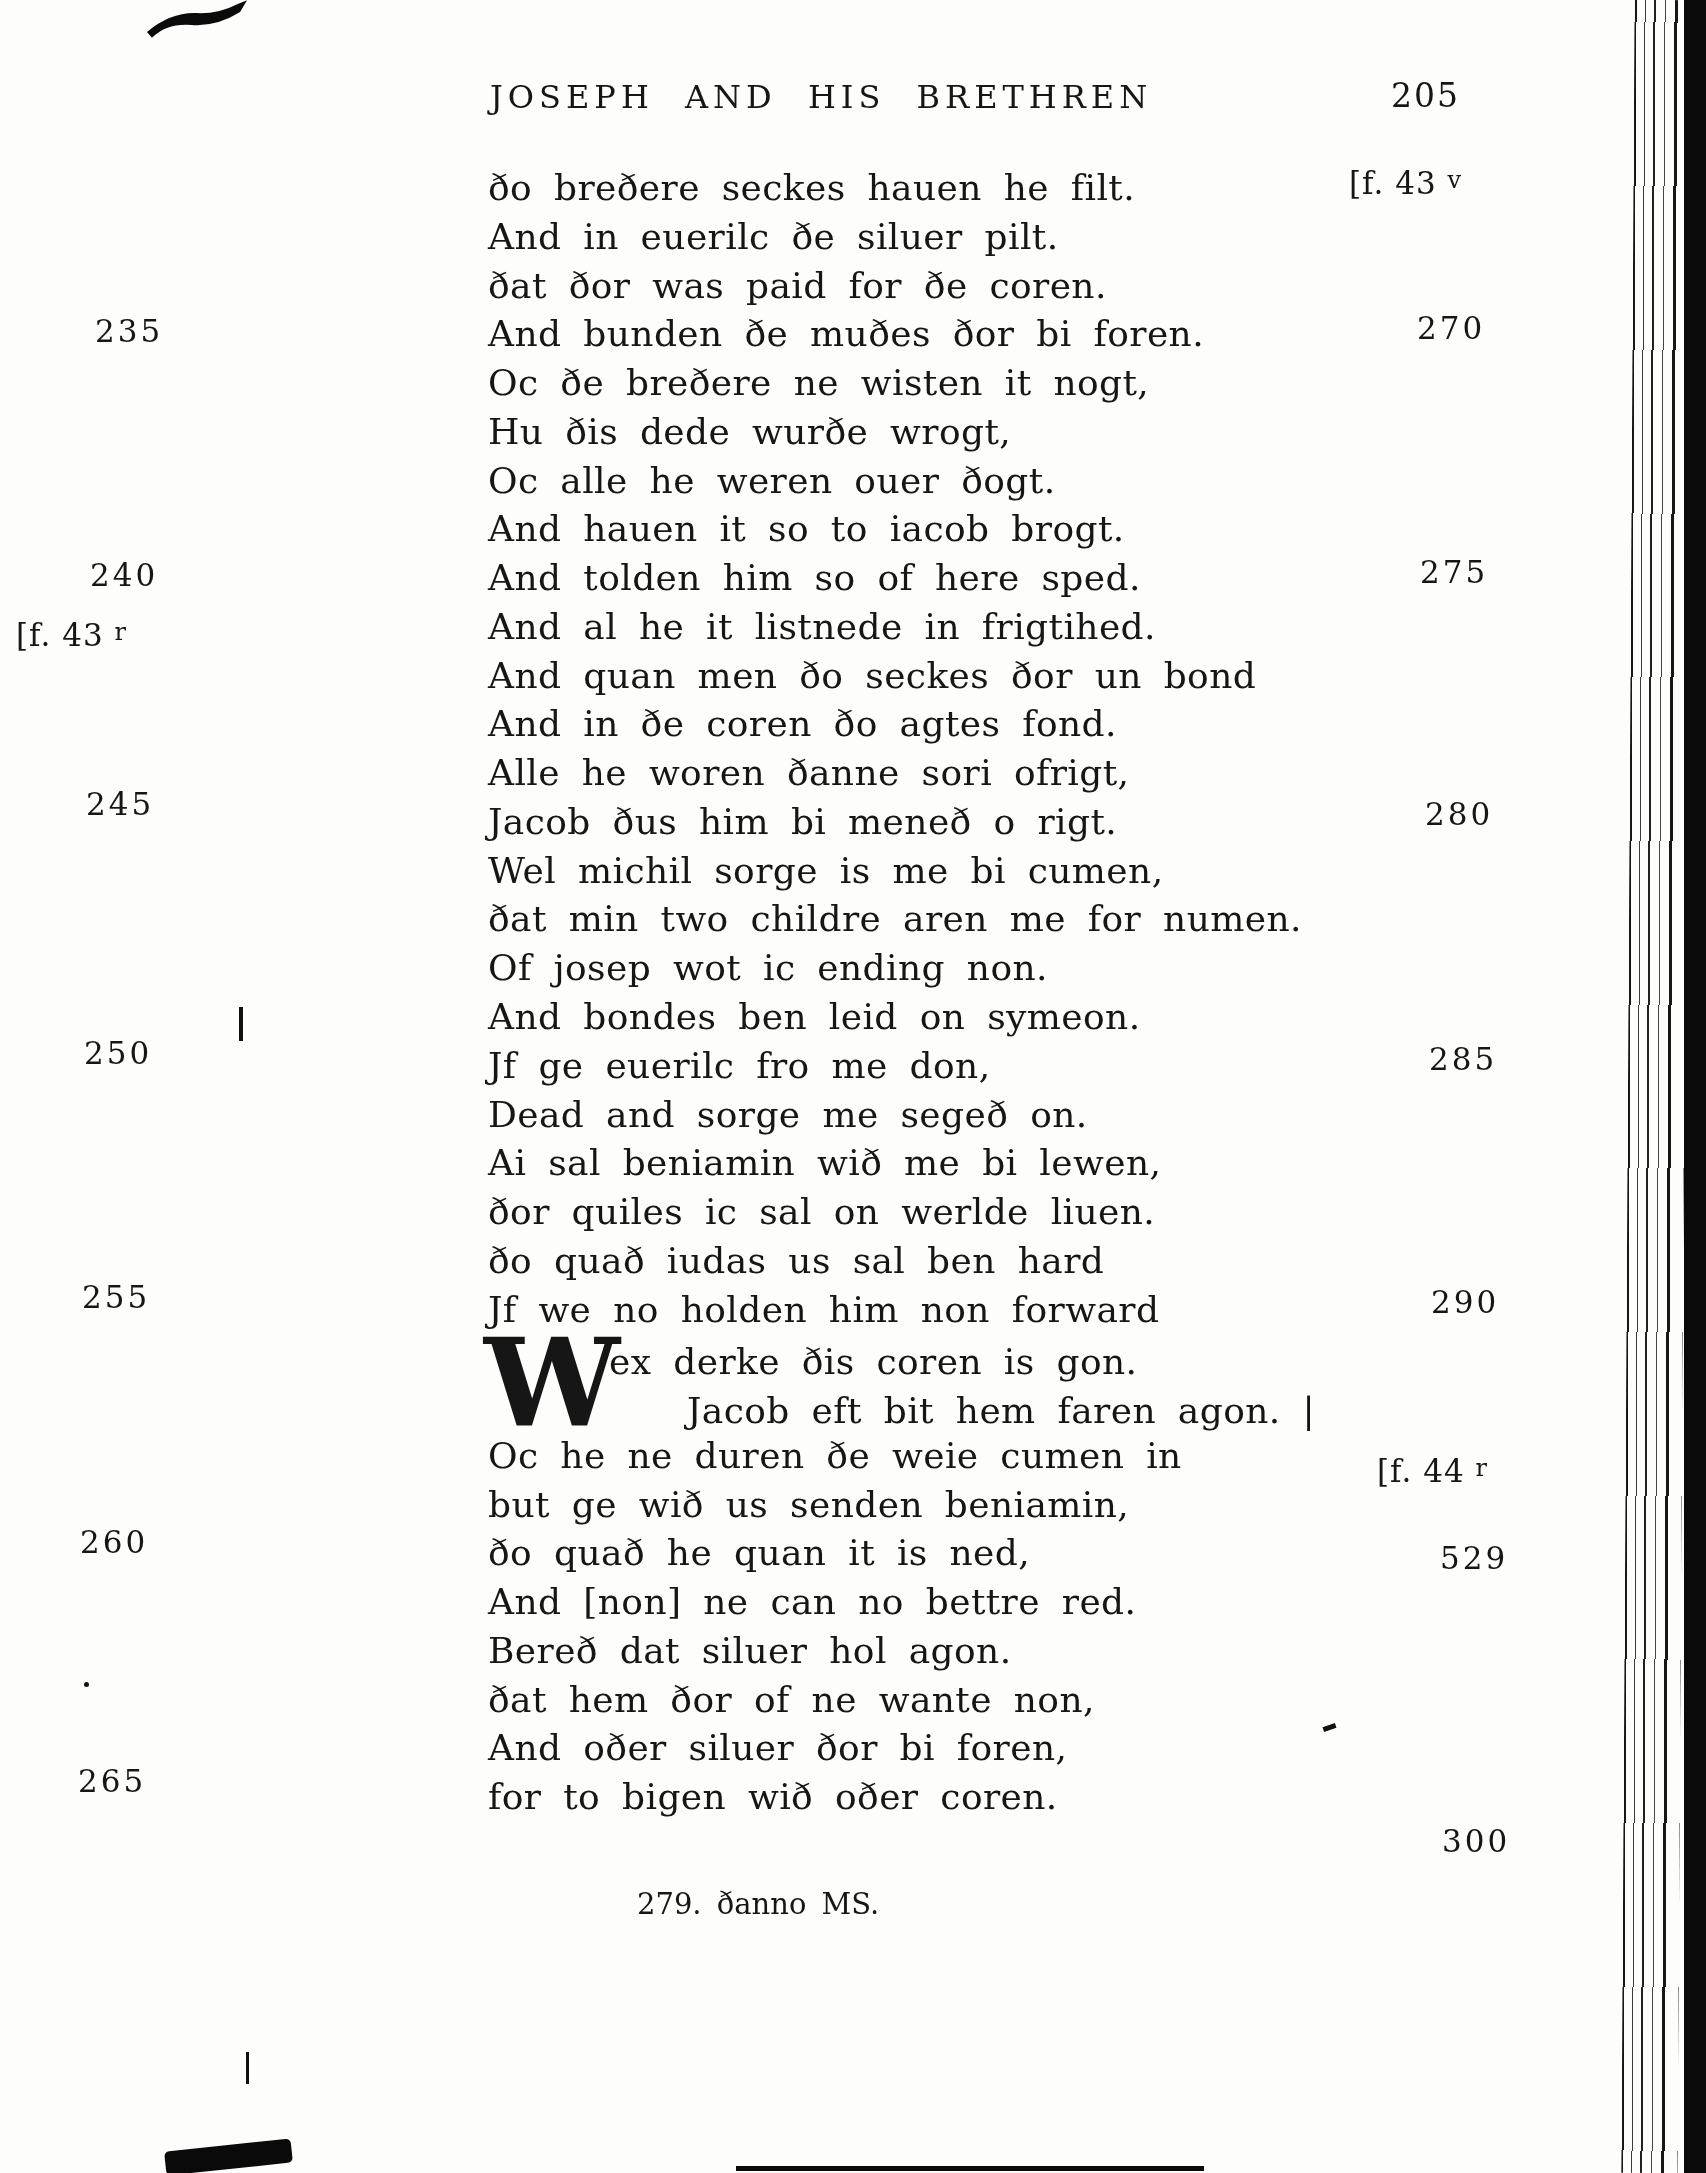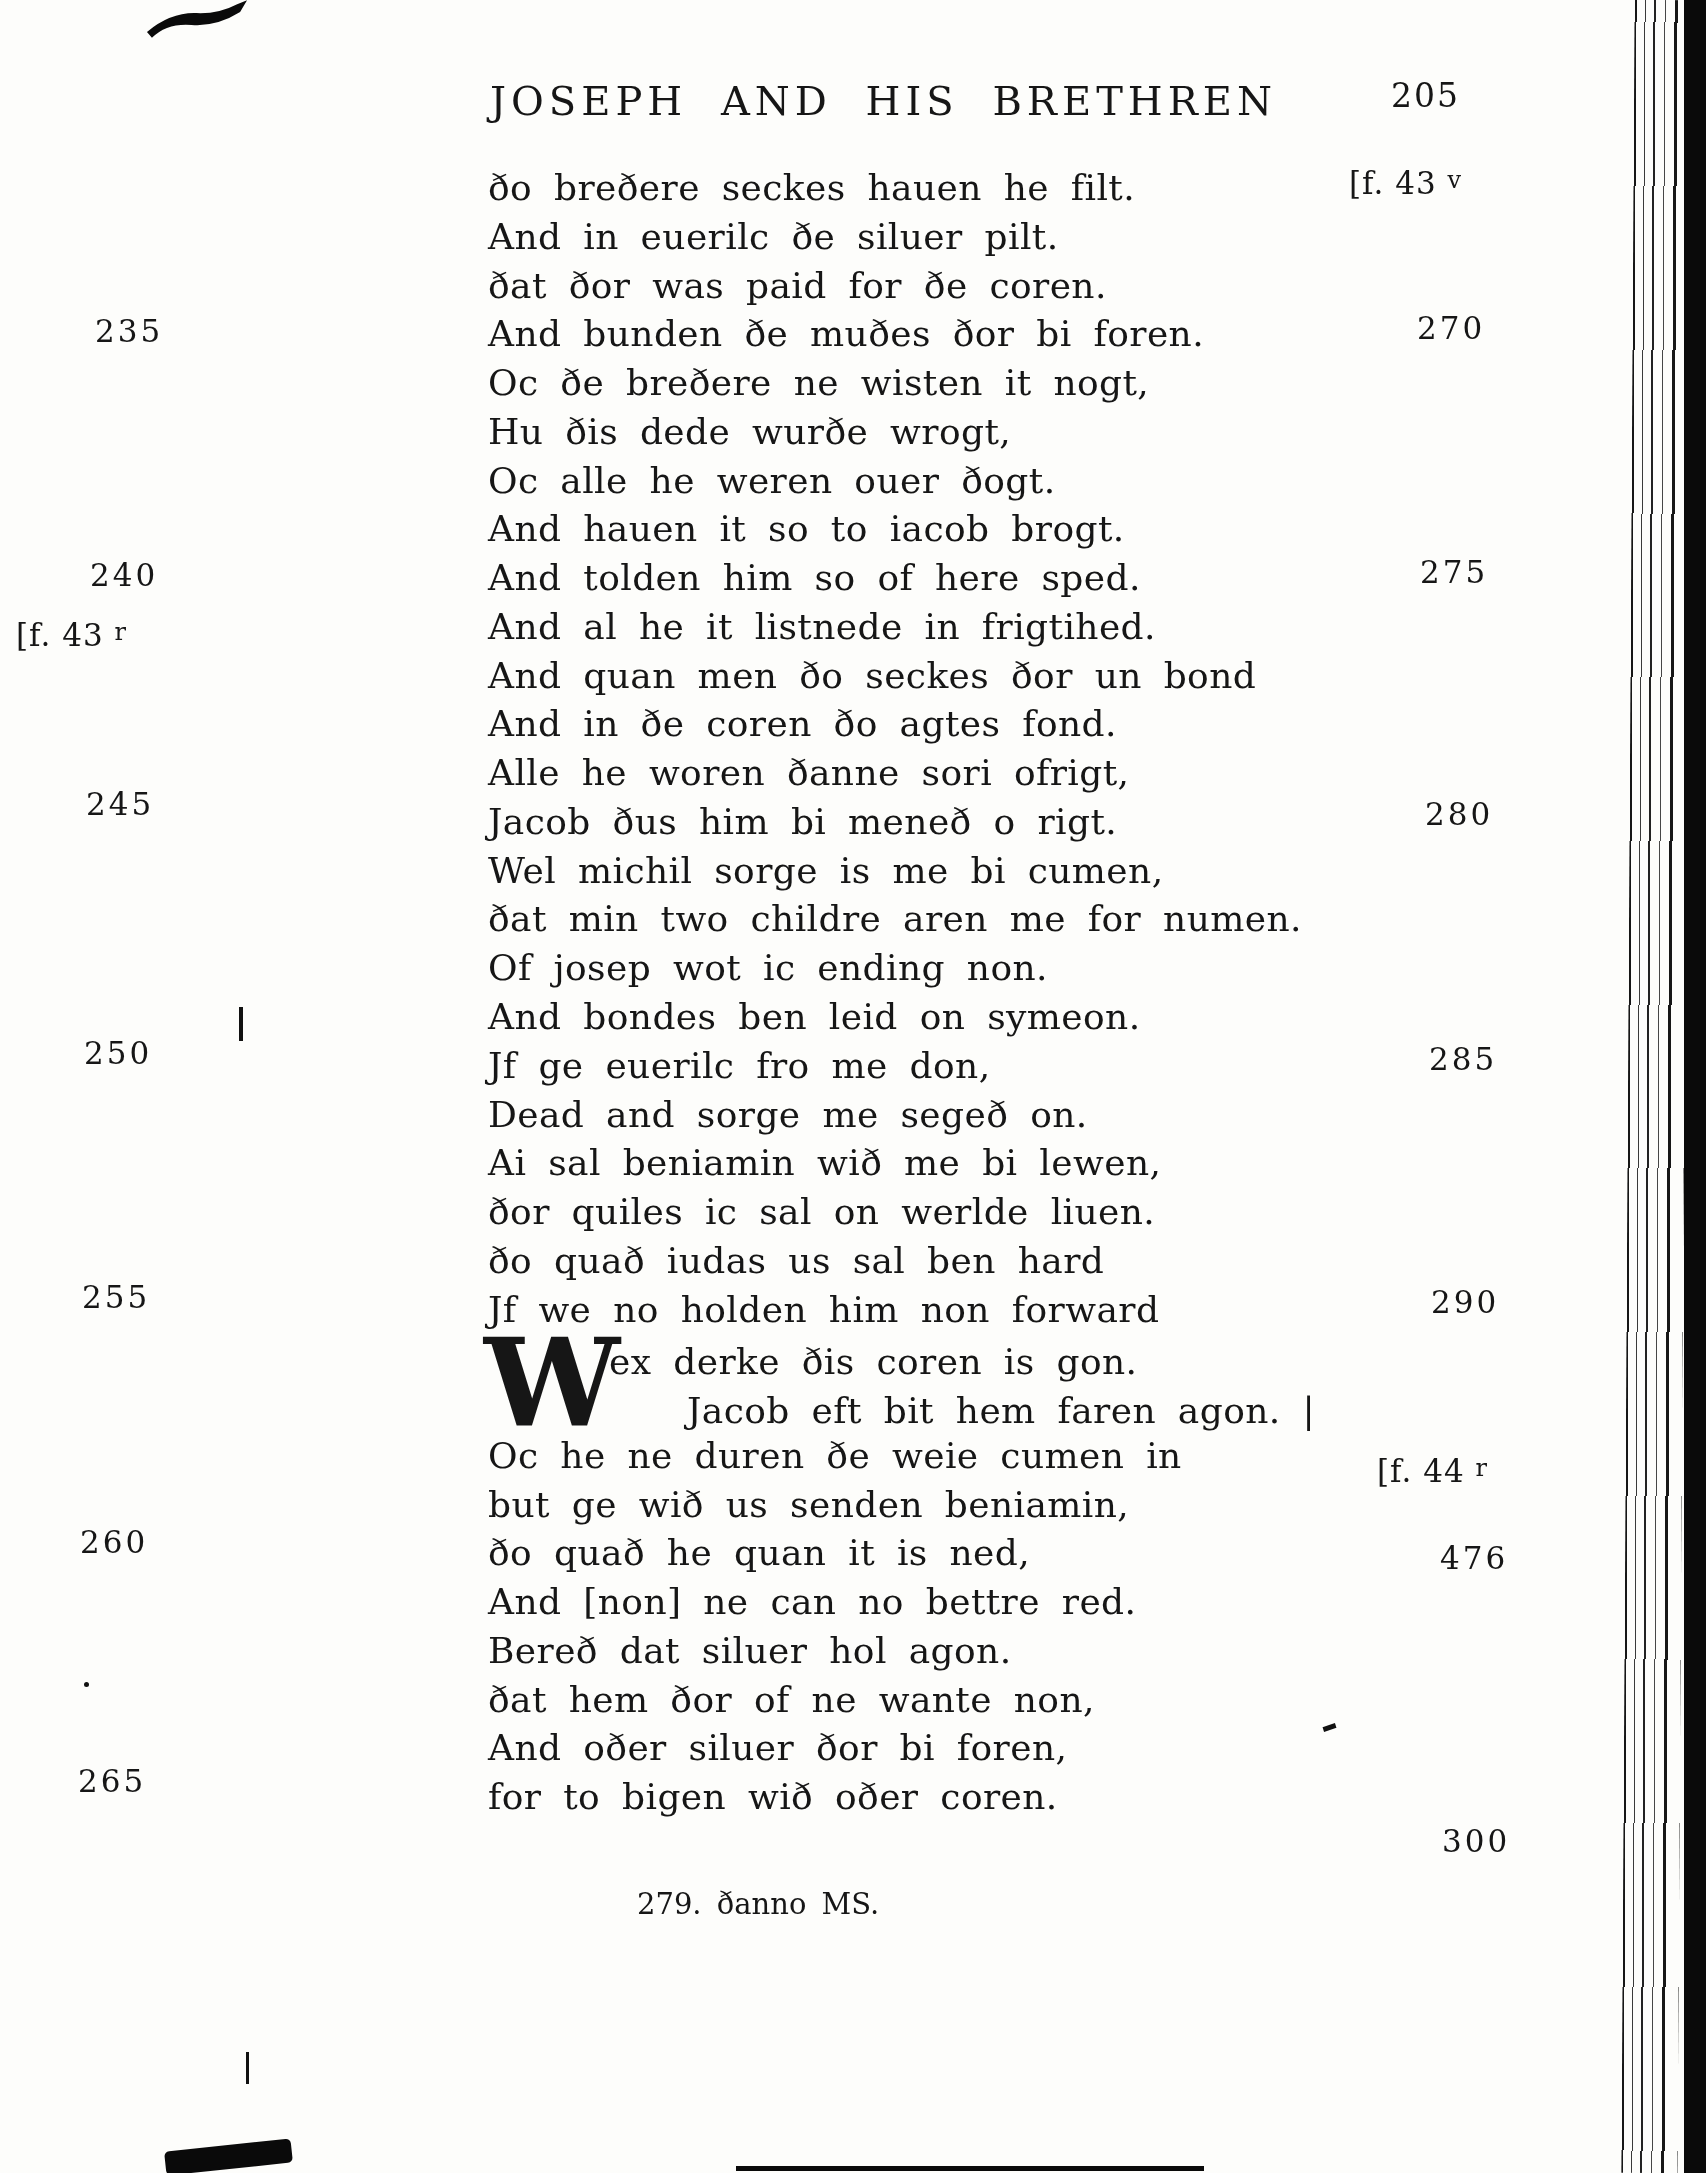--- a/index.html
+++ b/index.html
@@ -3,21 +3,21 @@
 <meta charset="utf-8">
 <style>
   html,body{margin:0;padding:0;}
   body{
     width:1706px;height:2173px;position:relative;overflow:hidden;
     background:#fdfdfb;color:#161616;
     font-family:"DejaVu Serif","Liberation Serif",serif;
   }
   .page-title{
     position:absolute;top:78px;left:490px;
-    font-size:40px;letter-spacing:5px;word-spacing:16px;white-space:nowrap;
+    font-size:32px;letter-spacing:5px;word-spacing:16px;white-space:nowrap;
   }
   .page-number{
     position:absolute;top:76px;left:1391px;font-size:33px;letter-spacing:2px;
   }
   .pline{
     position:absolute;left:488px;font-size:36px;word-spacing:10px;
     letter-spacing:0.4px;white-space:nowrap;
   }
   .margin-note{
     position:absolute;font-size:31px;letter-spacing:3px;white-space:nowrap;
@@ -108,21 +108,21 @@
 <div class="margin-note" style="top:1524px;left:80px">260</div>
 <div class="margin-note" style="top:1763px;left:78px">265</div>
 
 <div class="margin-note folio" style="top:139px;left:1349px"><span>[f. 43 </span><sup>v</sup></div>
 <div class="margin-note" style="top:310px;left:1417px">270</div>
 <div class="margin-note" style="top:554px;left:1420px">275</div>
 <div class="margin-note" style="top:796px;left:1425px">280</div>
 <div class="margin-note" style="top:1041px;left:1429px">285</div>
 <div class="margin-note" style="top:1284px;left:1431px">290</div>
 <div class="margin-note folio" style="top:1427px;left:1377px"><span>[f. 44 </span><sup>r</sup></div>
-<div class="margin-note" style="top:1540px;left:1440px">476</div>
+<div class="margin-note" style="top:1540px;left:1440px">529</div>
 <div class="margin-note" style="top:1823px;left:1442px">300</div>
 
 <div class="footnote">
   <span>279.</span>
   <span class="lemma">ðanno</span>
   <span>MS.</span>
 </div>
 
 <svg class="pen-swoosh" width="107" height="42" viewBox="0 0 108 42">
   <path d="M2,32 Q26,12 52,13 Q74,14 93,4 L103,0 L96,12 Q72,27 47,25 Q22,23 7,38 Z" fill="#0a0a0a"></path>

